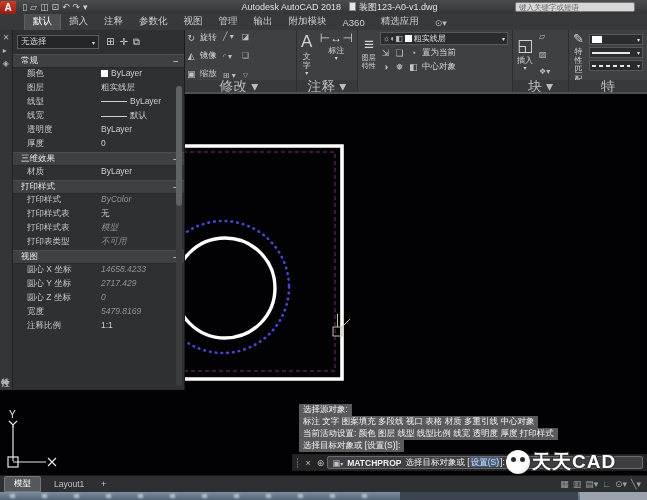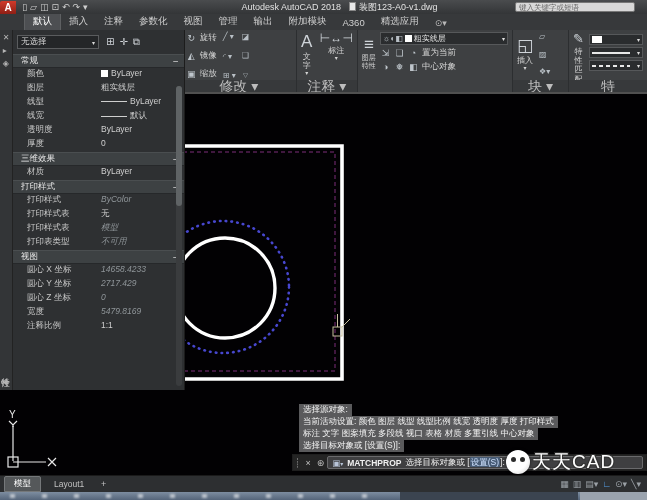--- a/index.html
+++ b/index.html
@@ -85,21 +85,21 @@
   .cmd-field { flex:1; height:13px; margin-right:3px; background:#3f3f41; border:1px solid #6a6a6c;
     border-radius:2px; display:flex; align-items:center; color:#f0f0f0; font-size:8.5px; padding:0 4px; gap:4px; white-space:nowrap; overflow:hidden; }
   .cmd-field .opt { color:#cfe2ff; background:rgba(80,120,170,0.5); border-radius:1px; padding:0 1px; }
 
   
   .watermark { position:absolute; left:506px; top:449px; z-index:40; display:flex; align-items:center; gap:2px; }
   .wm-logo { width:24px; height:24px; border-radius:50%; background:radial-gradient(circle at 40% 35%,#ffffff 55%,#cfcfcf);
     box-shadow:0 0 3px rgba(0,0,0,.6); position:relative; }
   .wm-logo:before { content:""; position:absolute; left:5px; top:7px; width:5px; height:5px; border-radius:50%; background:#2a2a2a; }
   .wm-logo:after { content:""; position:absolute; right:5px; top:7px; width:5px; height:5px; border-radius:50%; background:#2a2a2a; }
-  .wm-text { font-size:19px; font-weight:normal; color:#fff; letter-spacing:1px;
+  .wm-text { font-size:19px; font-weight:bold; color:#fff; letter-spacing:1px;
     text-shadow:1px 1px 0 #333,-1px -1px 0 #333,1px -1px 0 #333,-1px 1px 0 #333; }
 
   
   .layoutbar { position:absolute; left:0; top:475px; width:647px; height:17px; background:#2d2f31;
     display:flex; align-items:center; z-index:30; border-top:1px solid #1a1a1a; }
   .ltab { padding:1px 9px; margin-left:4px; font-size:8.5px; color:#c2c2c2; border-radius:2px 2px 0 0; }
   .ltab.active { background:#55585a; color:#fff; border:1px solid #75787a; }
   .ltab-plus { margin-left:4px; width:13px; text-align:center; color:#c2c2c2; font-size:9px; }
   .status-icons { margin-left:auto; display:flex; align-items:center; gap:4px; padding-right:6px; color:#9aa0a6; font-size:9px; }
   .status-icons .blue { color:#55a0e8; }
@@ -435,22 +435,22 @@
           </span>
         </div>
       </div>
     <div class="pal-scroll">
         <div class="thumb"></div>
       </div>
   </div>
 
   <div class="cmd-history" id="cmdHistory">
       <div class="cmd-line-item">选择源对象:</div>
+      <div class="cmd-line-item">标注 文字 图案填充 多段线 视口 表格 材质 多重引线 中心对象</div>
       <div class="cmd-line-item">当前活动设置:  颜色 图层 线型 线型比例 线宽 透明度 厚度 打印样式</div>
-      <div class="cmd-line-item">标注 文字 图案填充 多段线 视口 表格 材质 多重引线 中心对象</div>
       <div class="cmd-line-item">选择目标对象或 [设置(S)]:</div>
     </div>
 
   <div class="cmd-bar">
     <span class="cmd-grip">┊</span>
     <span class="cmd-ic">×</span>
     <span class="cmd-ic">⊛</span>
     <div class="cmd-field">
       <span style="color:#b8c4d8;">▣<span style="font-size:6px;">▾</span></span>
       <span style="font-weight:bold;">MATCHPROP</span>

